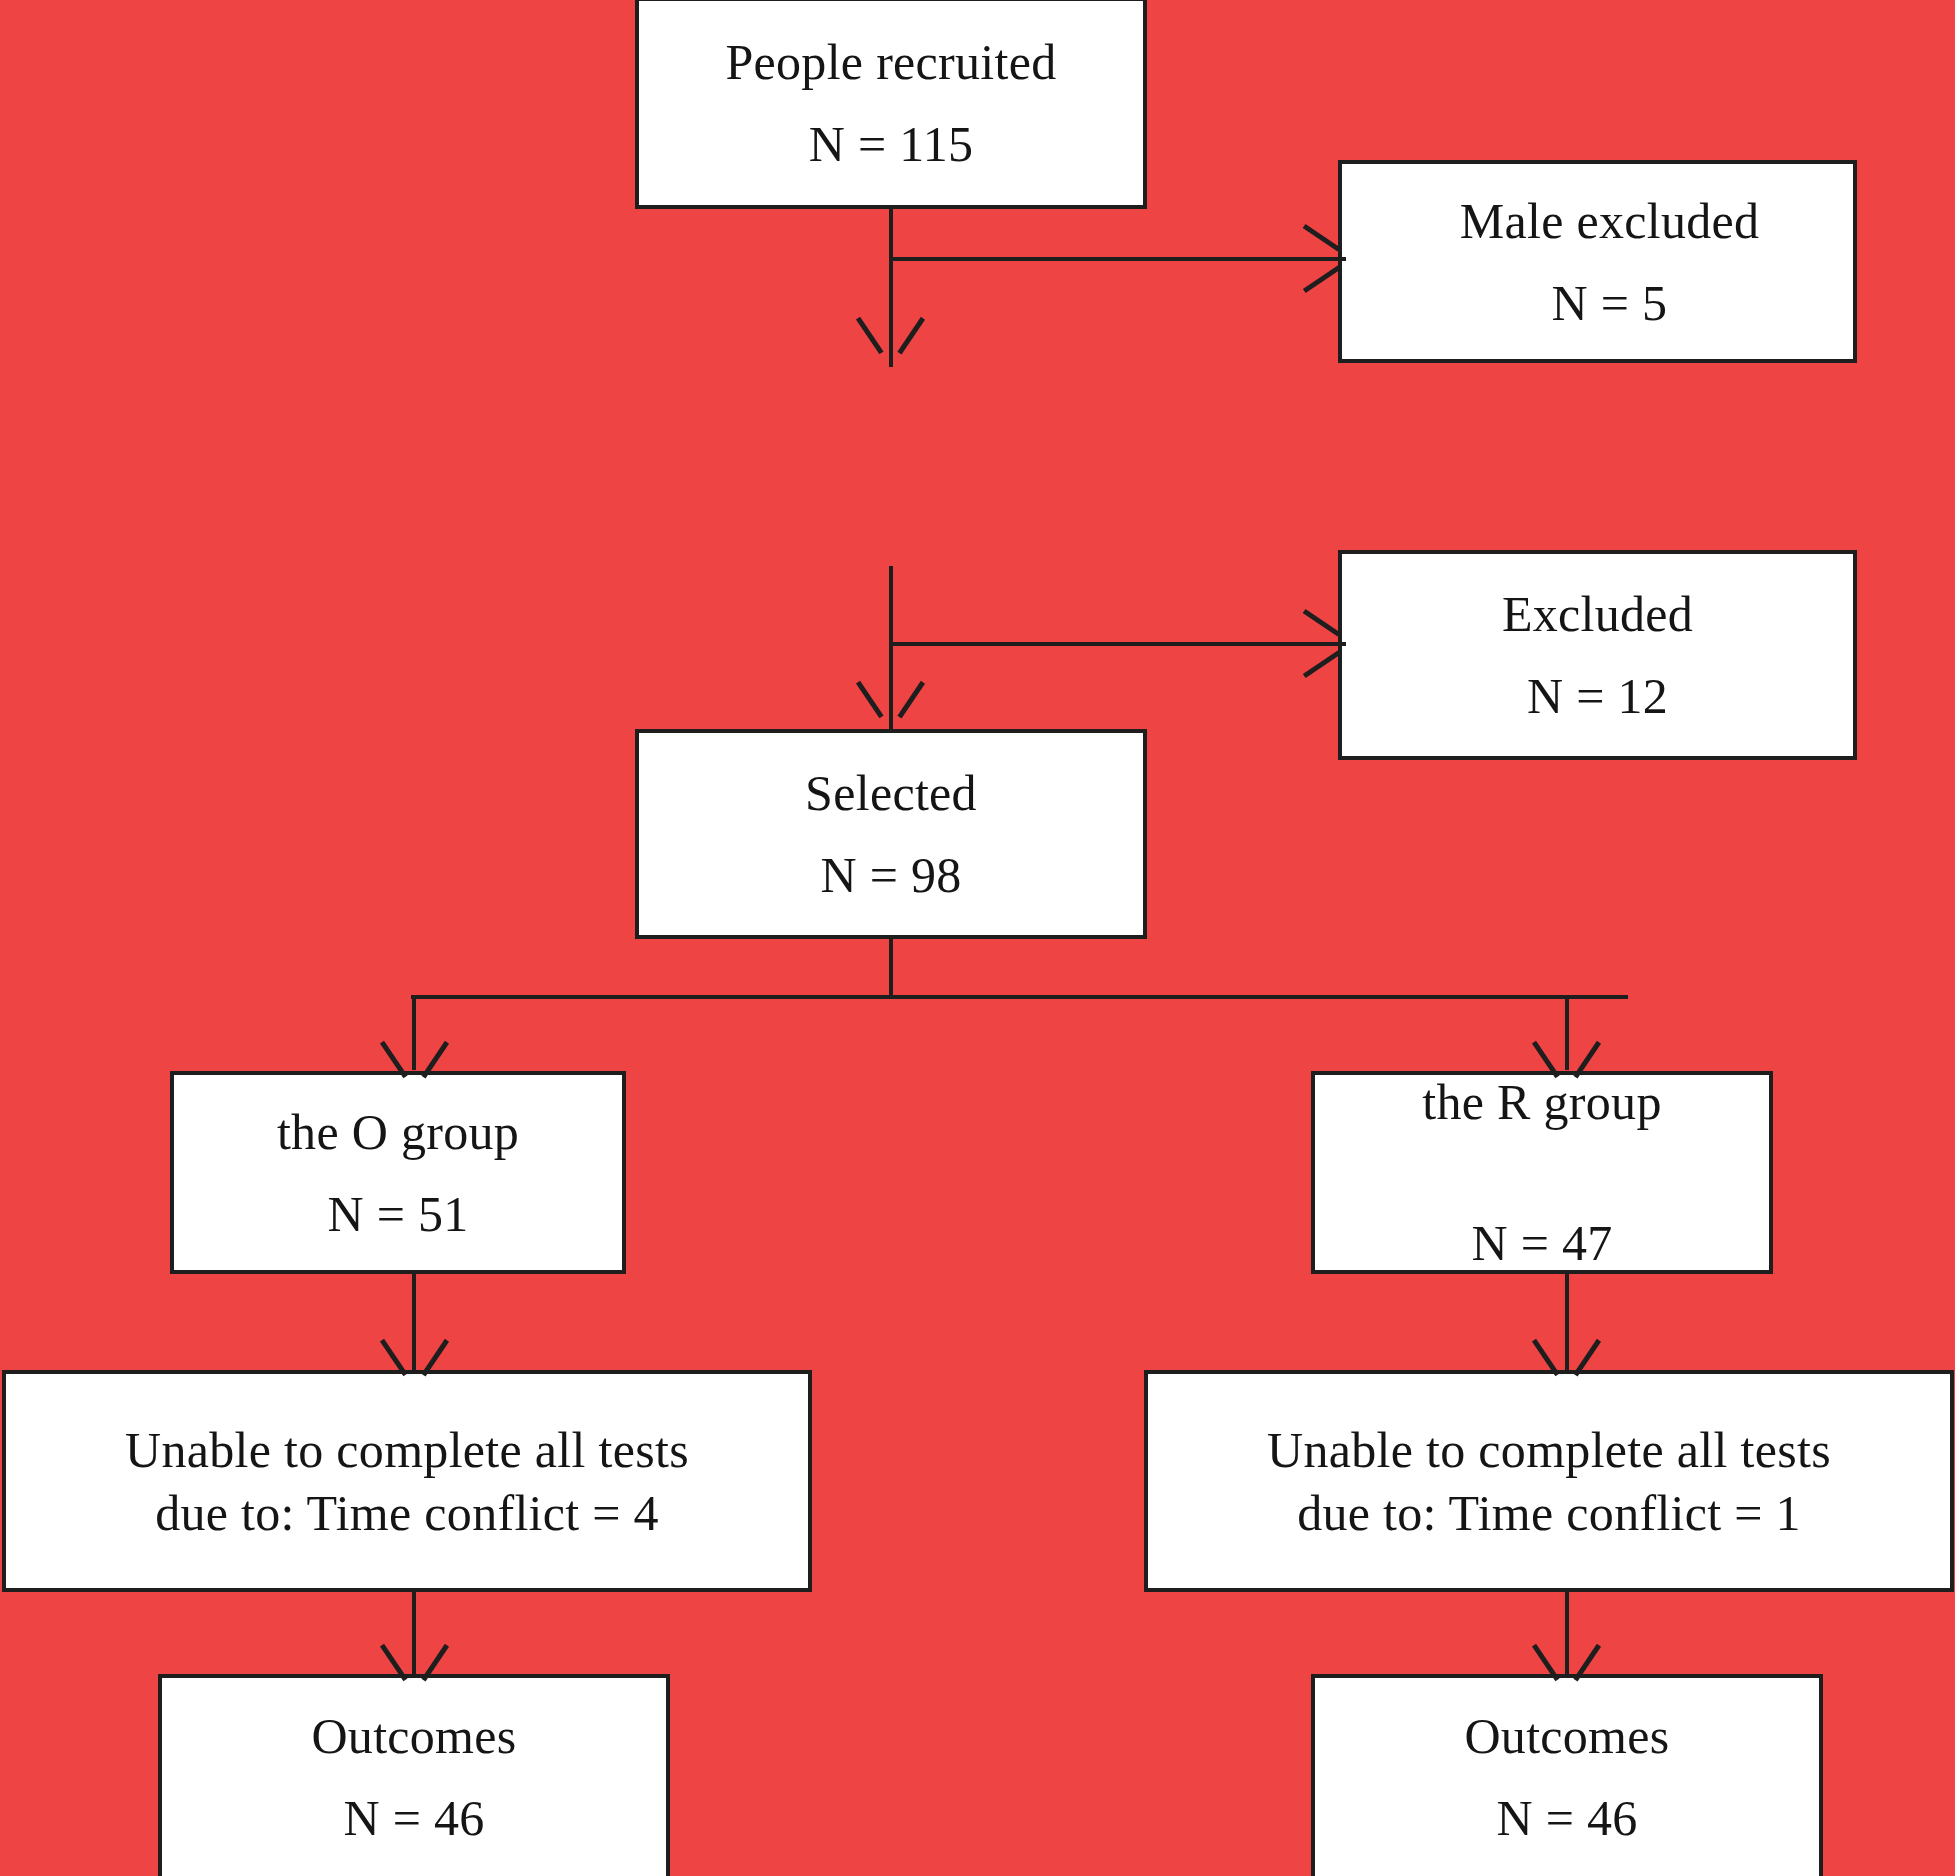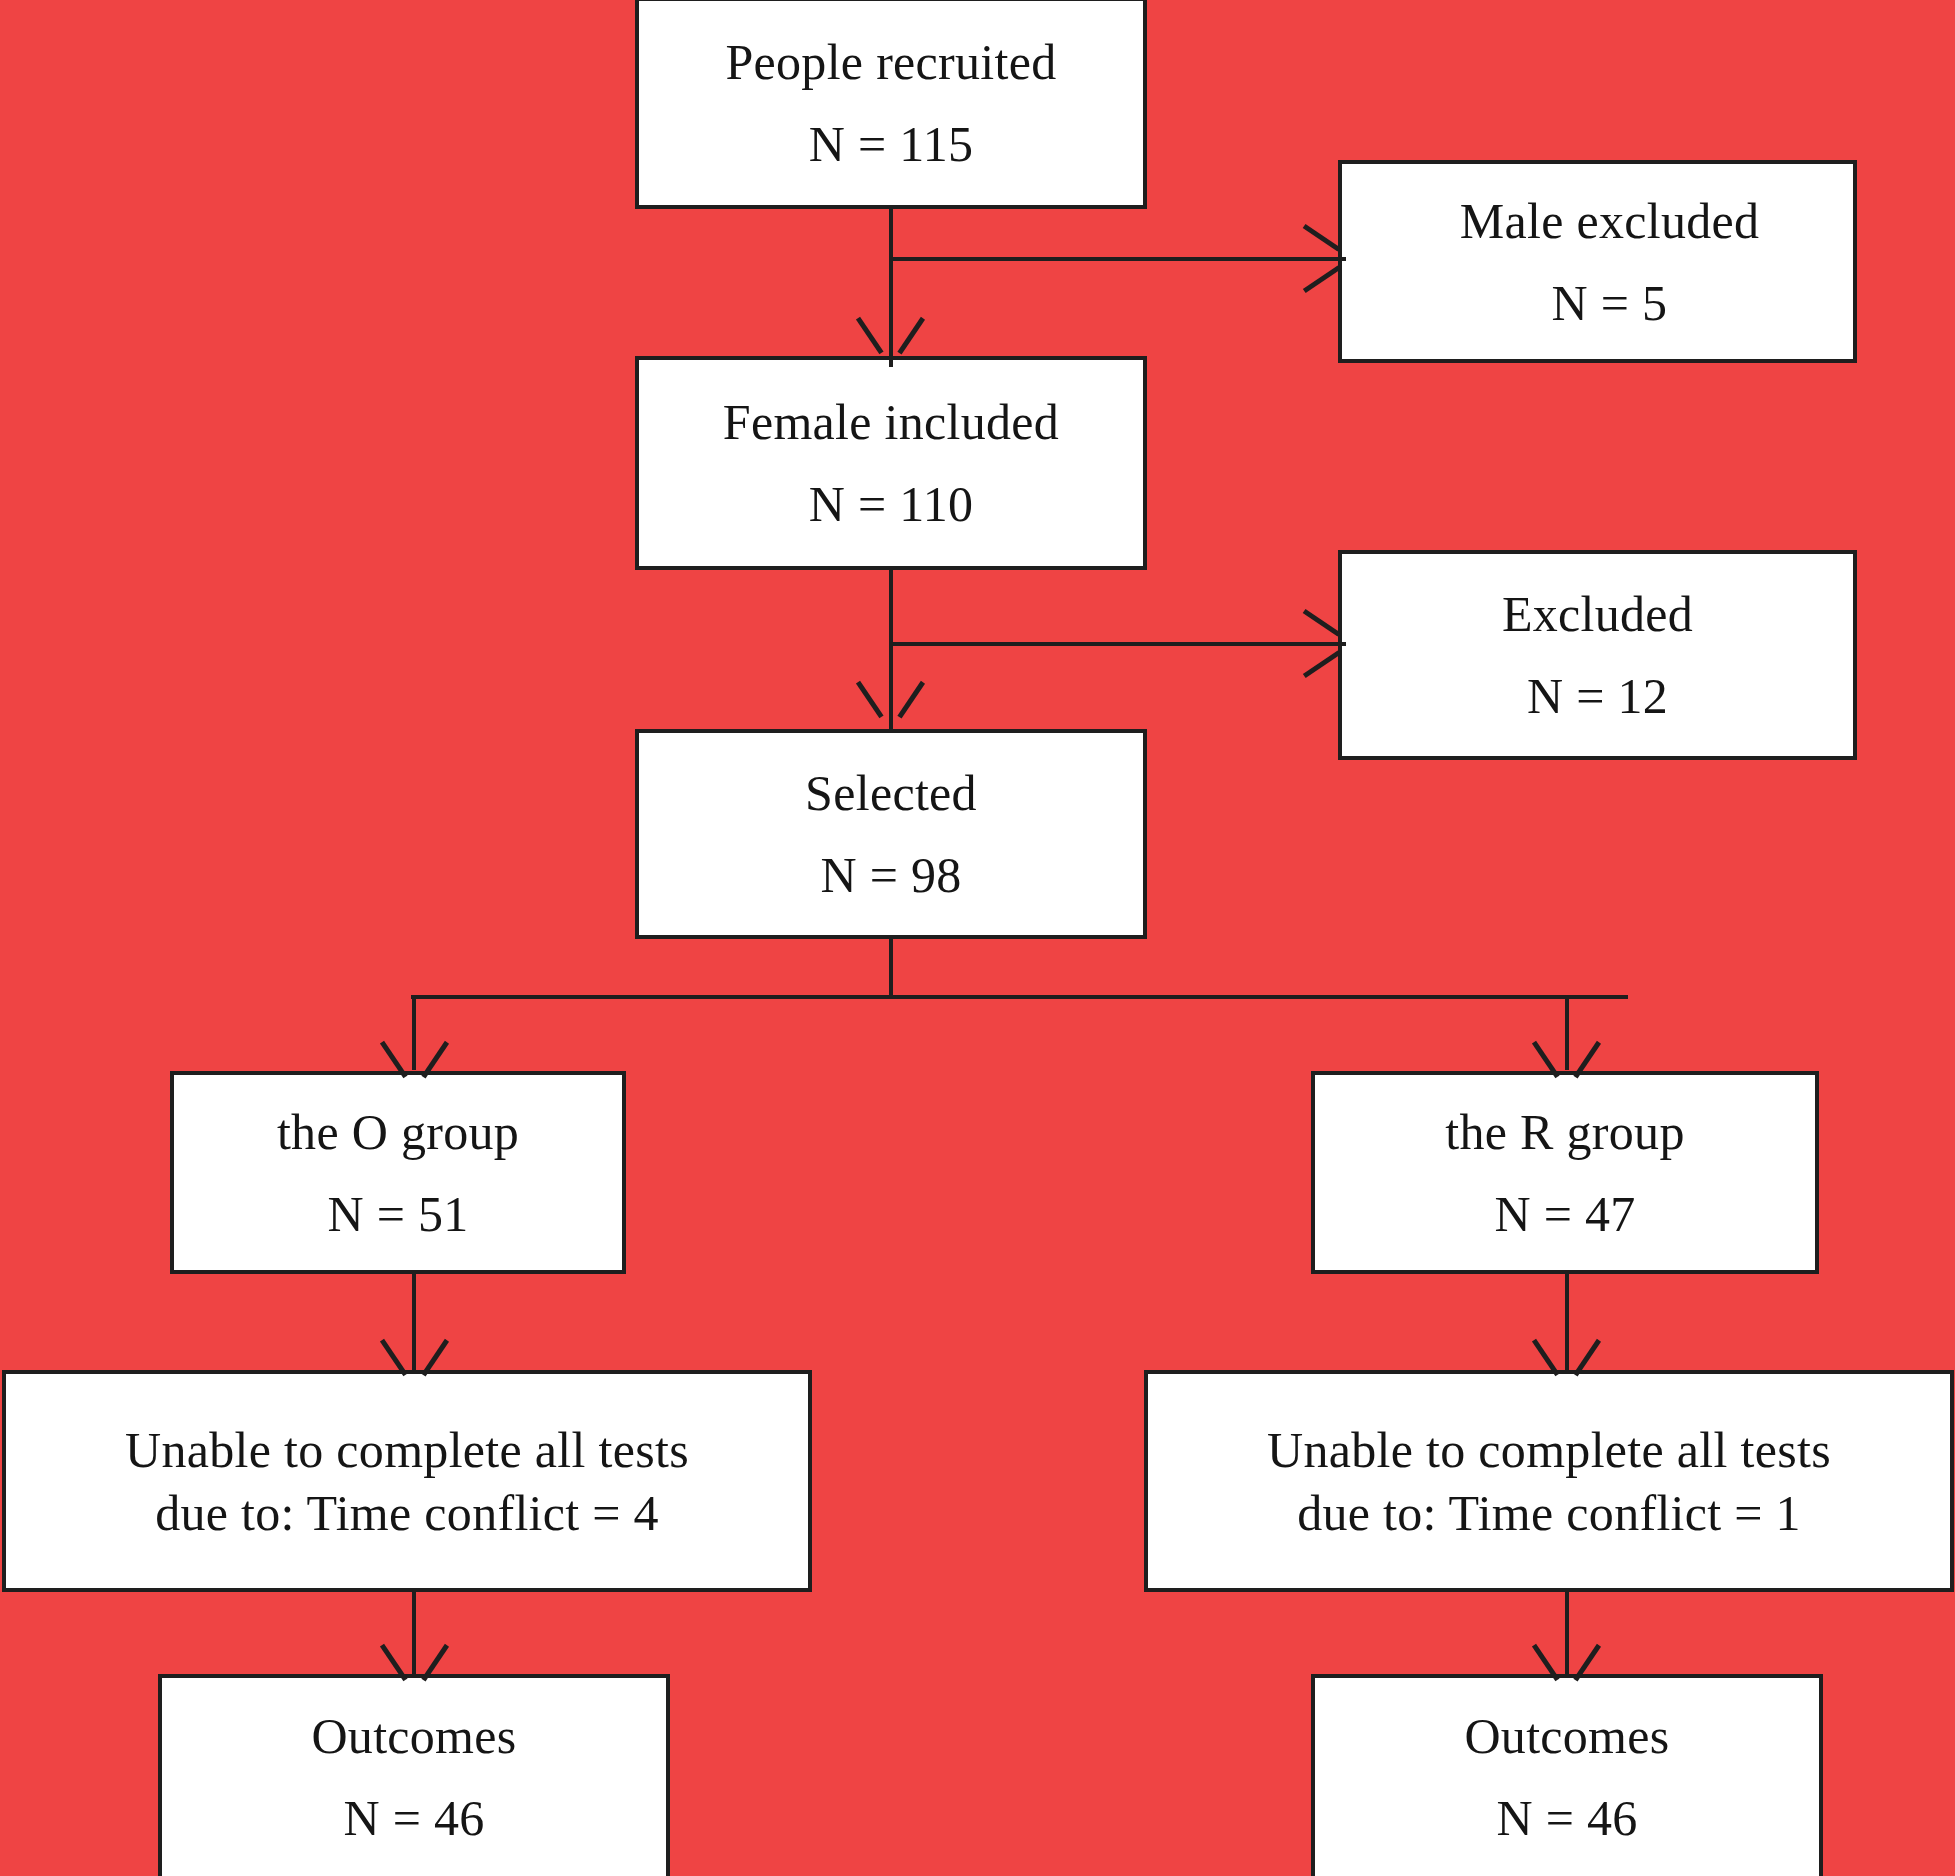--- a/index.html
+++ b/index.html
@@ -111,41 +111,37 @@
   <div class="node" style="left:635px; top:-2.7px; width:512px; height:212px;">
     <span class="line1">People recruited</span>
     <span class="line2">N = 115</span>
   </div>
 
   <div class="node" style="left:1338px; top:160px; width:519px; height:203px;padding-left:24px;">
     <span class="line1">Male excluded</span>
     <span class="line2">N = 5</span>
   </div>
 
-  <div class="node" style="left:635px; top:356px; width:512px; height:214px;">
-    <span class="line1">Female included</span>
-    <span class="line2">N = 110</span>
-  </div>
 
   <div class="node" style="left:1338px; top:550px; width:519px; height:210px;">
     <span class="line1">Excluded</span>
     <span class="line2">N = 12</span>
   </div>
 
   <div class="node" style="left:635px; top:729px; width:512px; height:210px;">
     <span class="line1">Selected</span>
     <span class="line2">N = 98</span>
   </div>
 
   <div class="node" style="left:170px; top:1071px; width:456px; height:203px;">
     <span class="line1">the O group</span>
     <span class="line2">N = 51</span>
   </div>
 
-  <div class="node" style="left:1311px; top:1071px; width:508px; height:203px;">
+  <div class="node" style="left:1311px; top:1071px; width:462px; height:203px;justify-content:space-between;">
     <span class="line1">the R group</span>
     <span class="line2">N = 47</span>
   </div>
 
   <div class="node wide" style="left:2px; top:1370px; width:810px; height:222px;">
     <span class="line1">Unable to complete all tests</span>
     <span class="line2">due to: Time conflict = 4</span>
   </div>
 
   <div class="node wide" style="left:1144px; top:1370px; width:810px; height:222px;">

